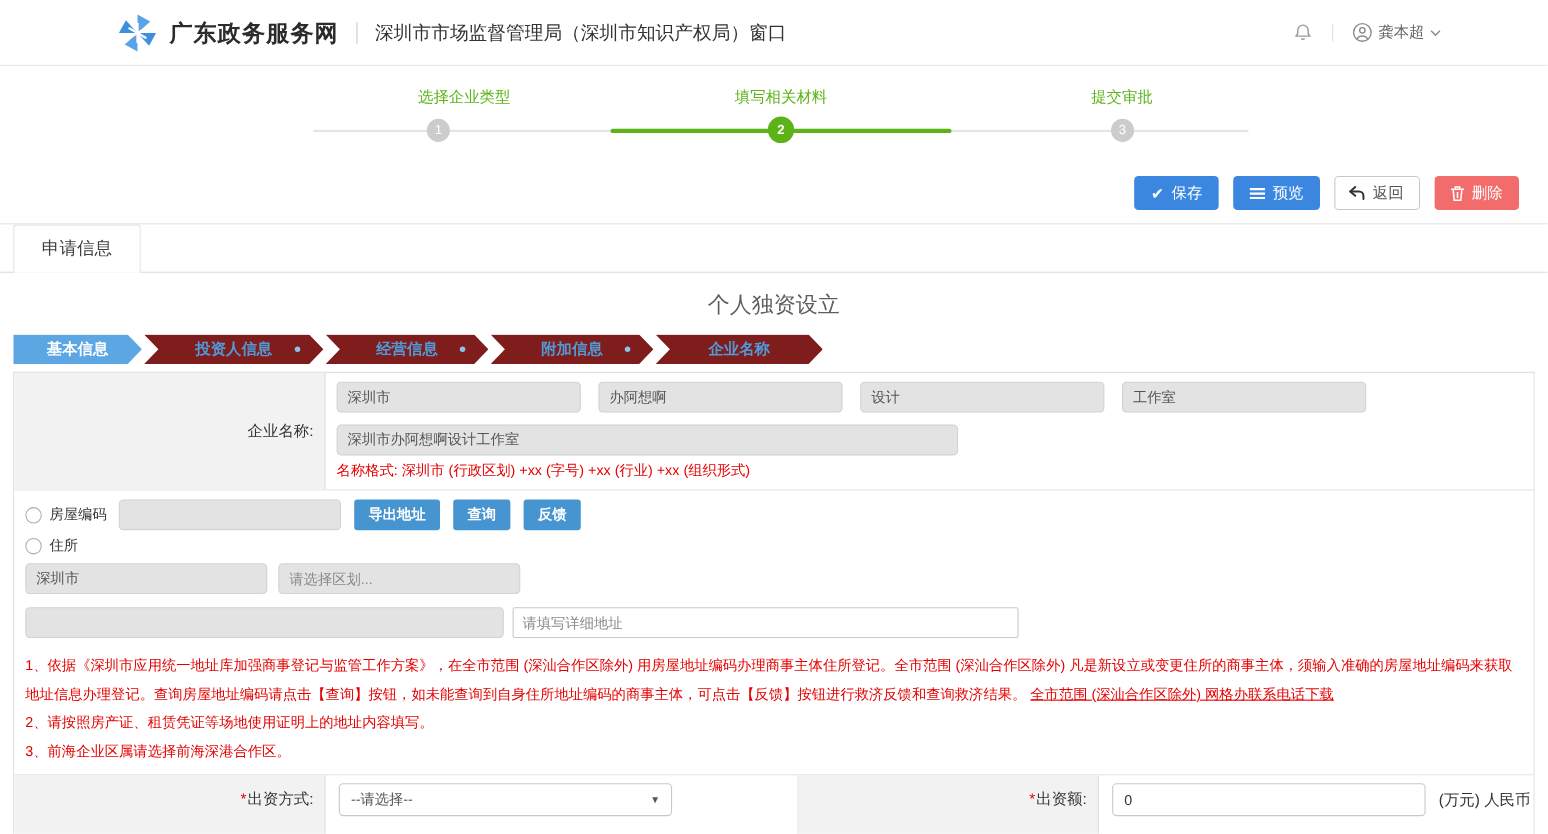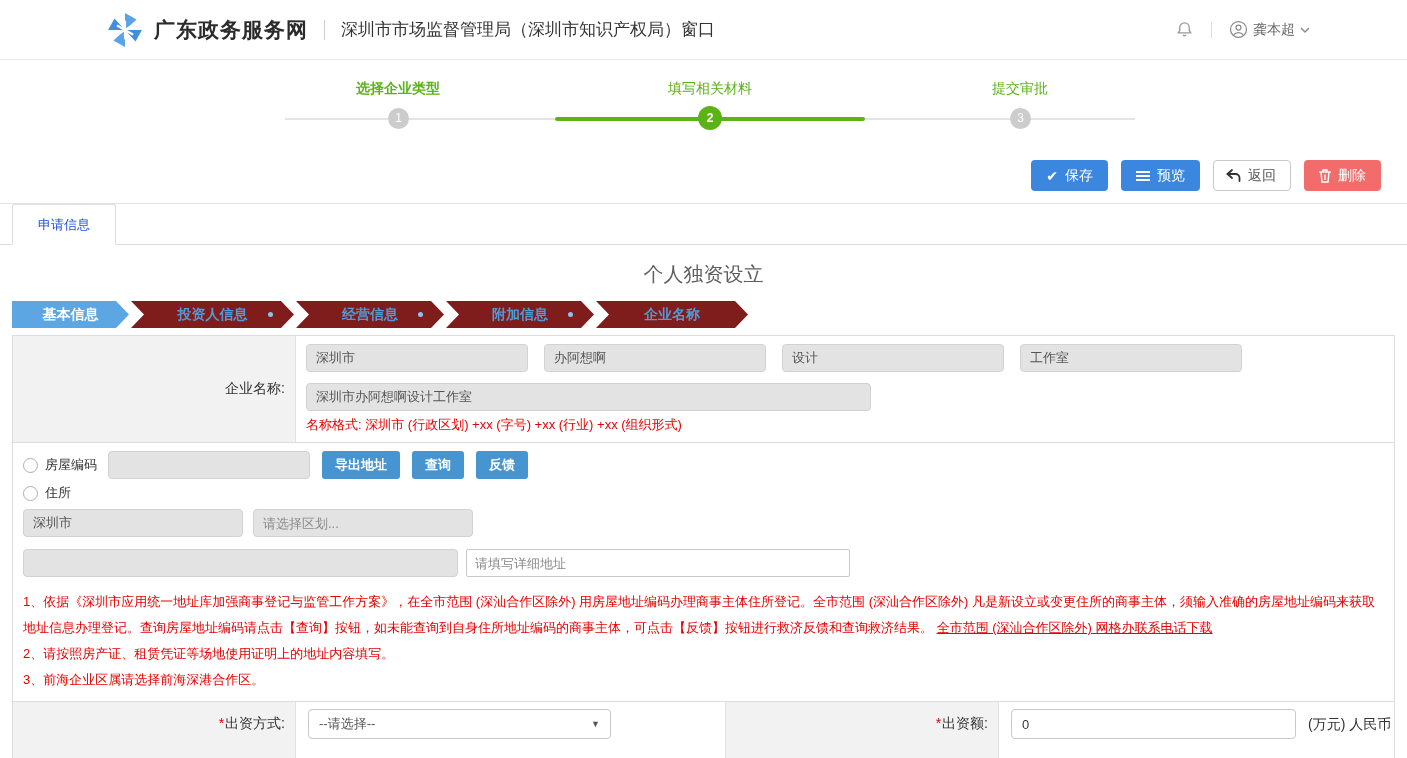--- a/index.html
+++ b/index.html
@@ -31,21 +31,21 @@
   .btn { display:inline-flex; align-items:center; gap:7px; height:31px; padding:0 14px; border-radius:4px;
          font-size:14px; border:1px solid transparent; cursor:pointer; background:#fff; }
   .btn-blue { background:#3b87e0; color:#fff; }
   .btn-plain { border-color:#c9c9c9; color:#555;padding-left:12px; }
   .btn-red { background:#f26c6c; color:#fff; }
   .btn .ticon { display:inline-flex; }
 
   
   .file-tabs { border-bottom:1px solid #ddd; padding-left:12px; }
   .file-tab { display:inline-block; background:#fff; border:1px solid #ddd; border-bottom-color:#fff;
-              margin-bottom:-1px; padding:11px 25px 10px; font-size:13px; color:#1d4ed8; border-radius:3px 3px 0 0; cursor:pointer; }
+              margin-bottom:-1px; padding:11px 25px 10px; font-size:16px; color:#404040; border-radius:3px 3px 0 0; cursor:pointer; }
 
   .form-title { text-align:center; font-size:20px; color:#5f5f5f; margin:16px 0 13px; }
 
   
   .arrow-tabs { display:flex; margin:0 12px; height:27px; font-size:14px; font-weight:bold; }
   .atab { position:relative; display:flex; align-items:center; justify-content:center; cursor:pointer; }
   .atab-active { background:#5ba6e3; color:#fff; width:117px;
     clip-path:polygon(0 0, calc(100% - 13px) 0, 100% 50%, calc(100% - 13px) 100%, 0 100%); }
   .atab-rest { background:#7f1d1d; color:#4f9ad8; margin-left:2px;
     clip-path:polygon(0 0, calc(100% - 13px) 0, 100% 50%, calc(100% - 13px) 100%, 0 100%, 13px 50%);text-align:right; }
@@ -62,21 +62,21 @@
   .tcontent { flex:1; padding:8px 12px 8px 10px; }
   .req { color:#e60000; margin-right:1px; }
 
   .inp-row { display:flex; gap:16px; margin-bottom:11px; }
   .ginp { background:#e3e3e3; border:1px solid #d2d2d2; border-radius:4px; height:28px;
           padding:0 9px; color:#555; font-size:13px; }
   .ginp::placeholder { color:#8a8a8a; }
   .winp { background:#fff; border:1px solid #c9c9c9; border-radius:2px; height:28px;
           padding:0 8px; color:#333; font-size:13px; }
   .winp::placeholder { color:#8a8a8a; }
-  .w222{width:222px}.w565{width:565px}.w202{width:202px}.w220{width:220px}.w435{width:435px}.w384{width:384px}
+  .w222{width:222px}.w565{width:565px}.w202{width:202px}.w220{width:220px}.w435{width:435px}.w384{width:460px}
   .hint { color:#e60000; font-size:13px; margin-top:5px; }
 
   .radio-row { display:flex; align-items:center; margin-bottom:5px; }
   .radio { width:15px; height:15px; min-width:15px; border:1px solid #aeaeae; border-radius:50%; background:#fff; margin-right:7px; cursor:pointer; }
   .radio-label { font-size:13px; color:#333; margin-right:11px; }
   .sbtn { background:#4695d1; color:#fff; border:none; border-radius:3px; height:28px;
           padding:0 13px; font-size:13px; font-weight:bold; margin-left:12px; cursor:pointer; }
   .row-residence { margin:0 0 7px; }
   .city-row { display:flex; gap:10px; margin:4px 0 12px; }
   .detail-row { display:flex; gap:8px; }
@@ -143,21 +143,21 @@
           <polyline points="1,1 5,5 9,1"></polyline>
         </svg>
       </span>
     </span>
   </div>
 </div>
 
 <div class="stepper">
   <div class="track"></div>
   <div class="track-active"></div>
-  <div class="step-label" style="left:398px;font-weight:bold;">选择企业类型</div>
+  <div class="step-label" style="left:422px;">选择企业类型</div>
   <div class="step-label" style="left:710px;">填写相关材料</div>
   <div class="step-label" style="left:1020px;">提交审批</div>
   <div class="step-dot" style="left:388px;">1</div>
   <div class="step-dot active" style="left:698px;">2</div>
   <div class="step-dot" style="left:1010px;">3</div>
 </div>
 
 <div class="toolbar">
   <button class="btn btn-blue">
     <span class="ticon">✔</span>

